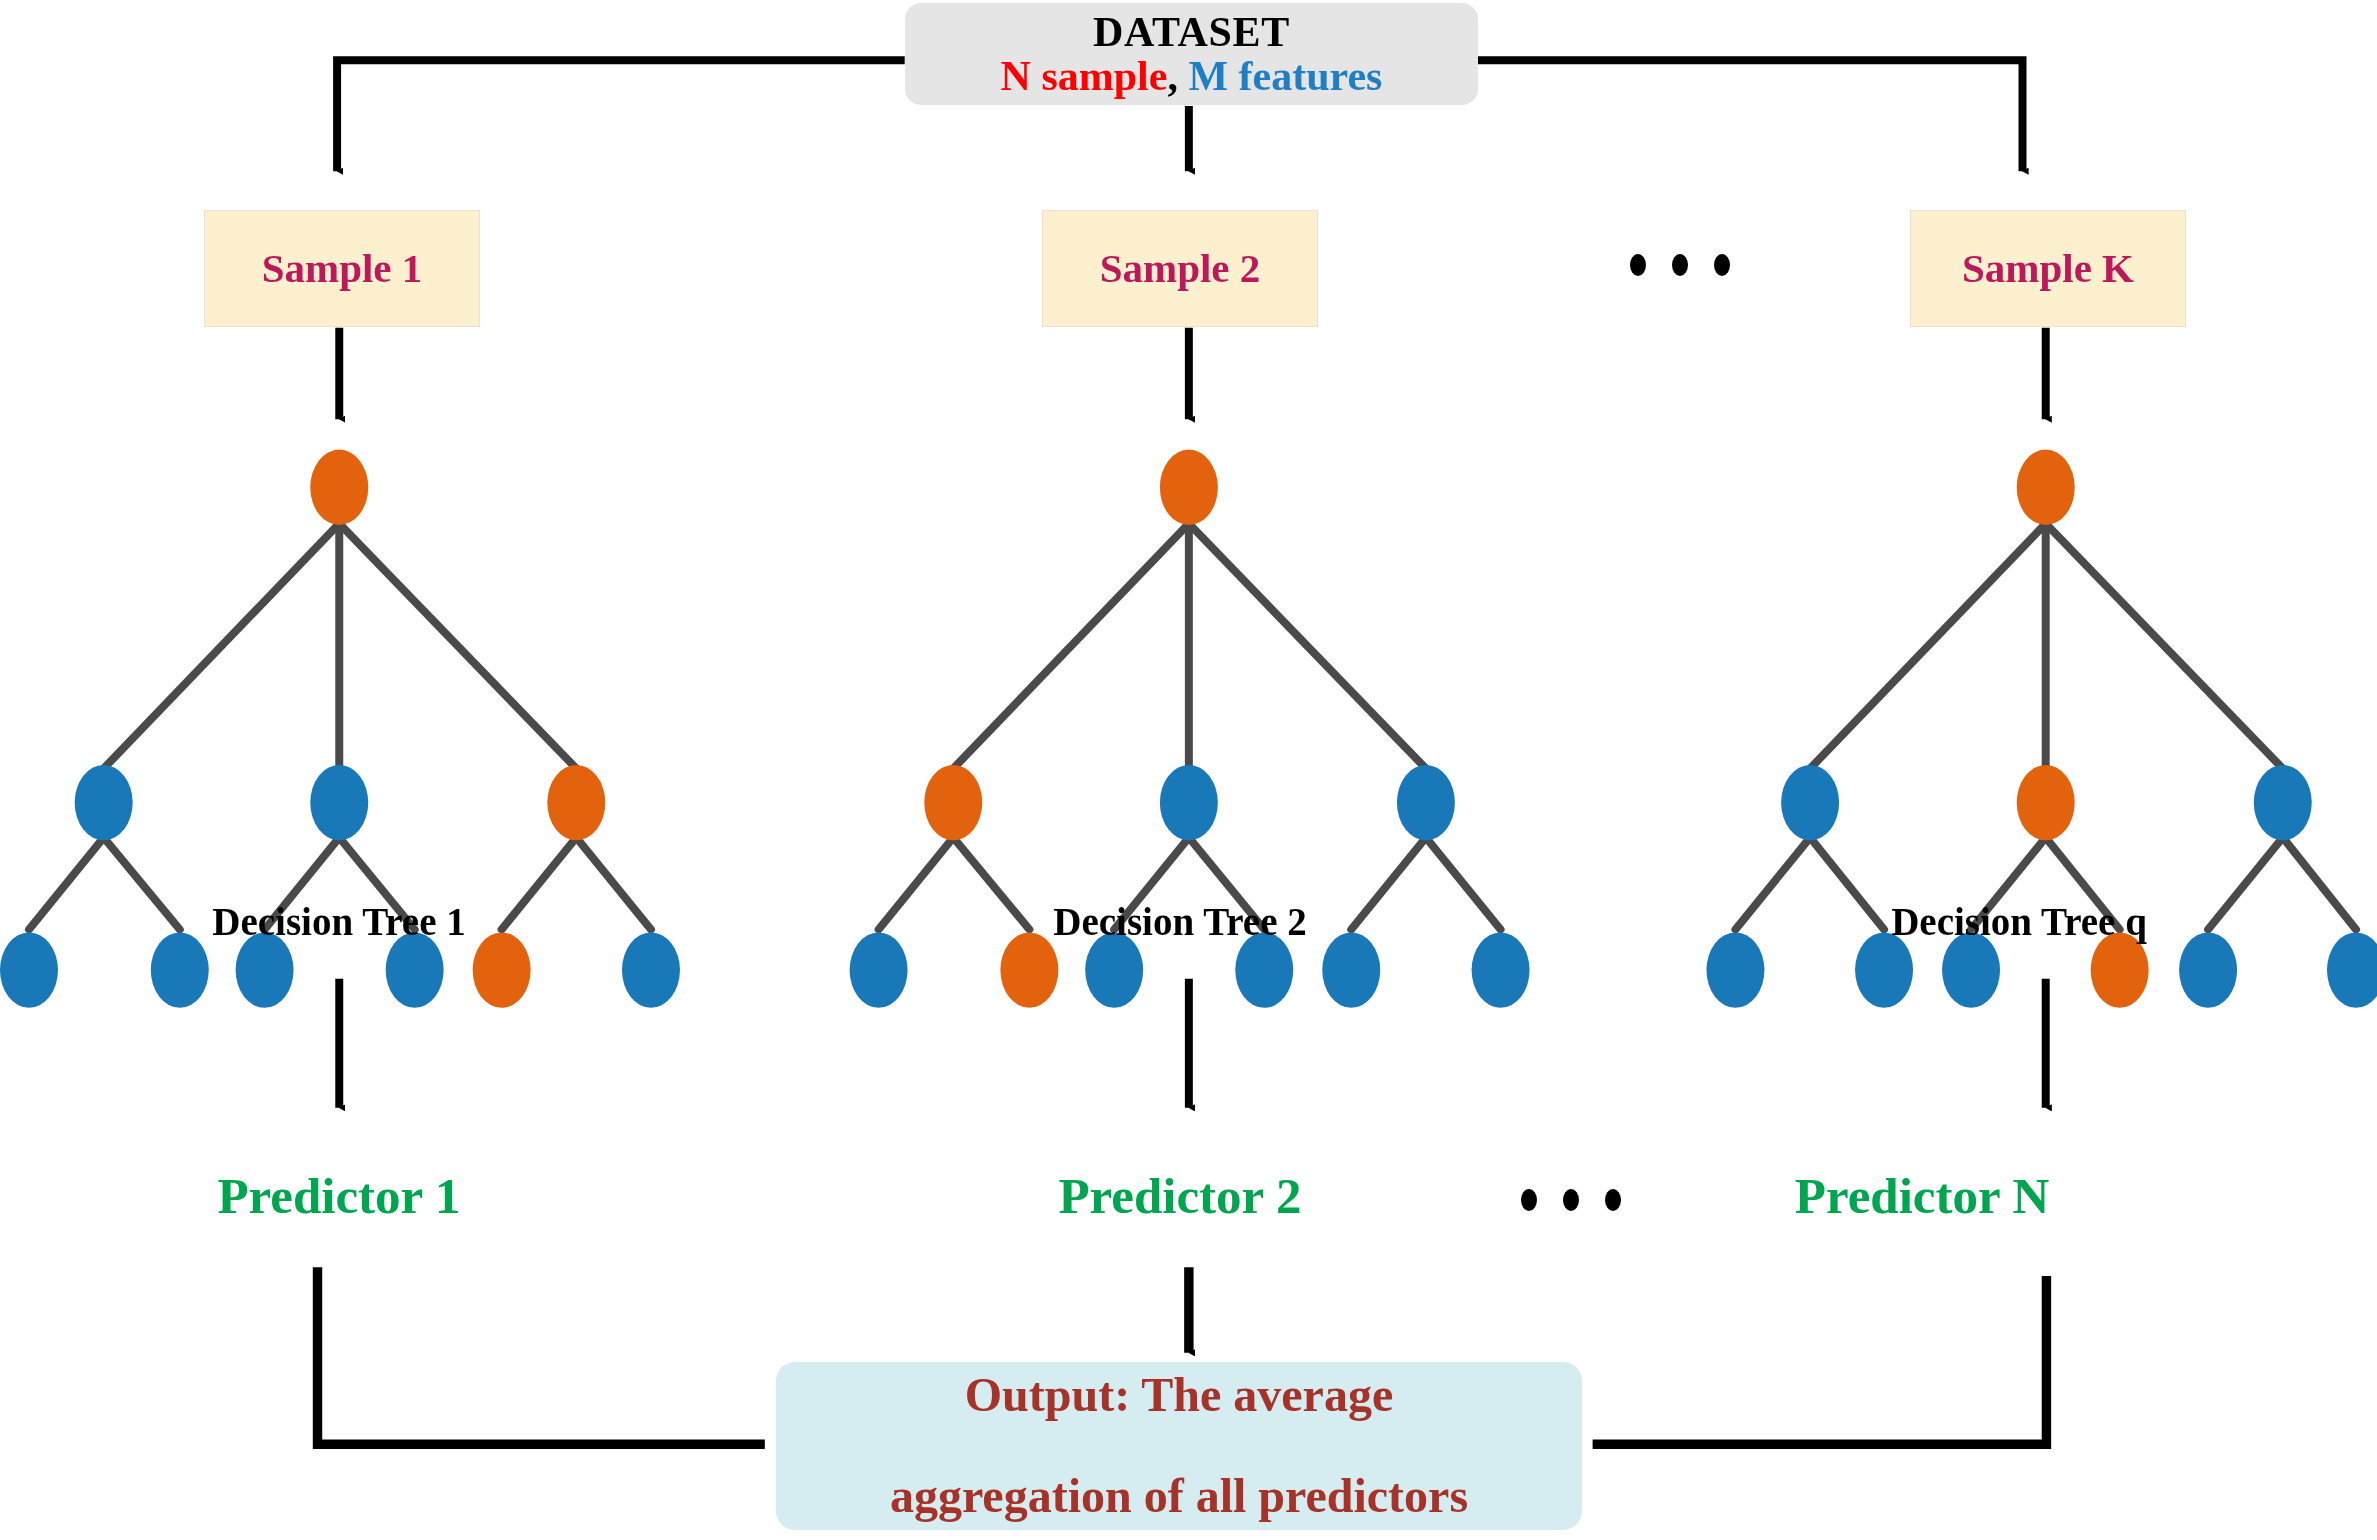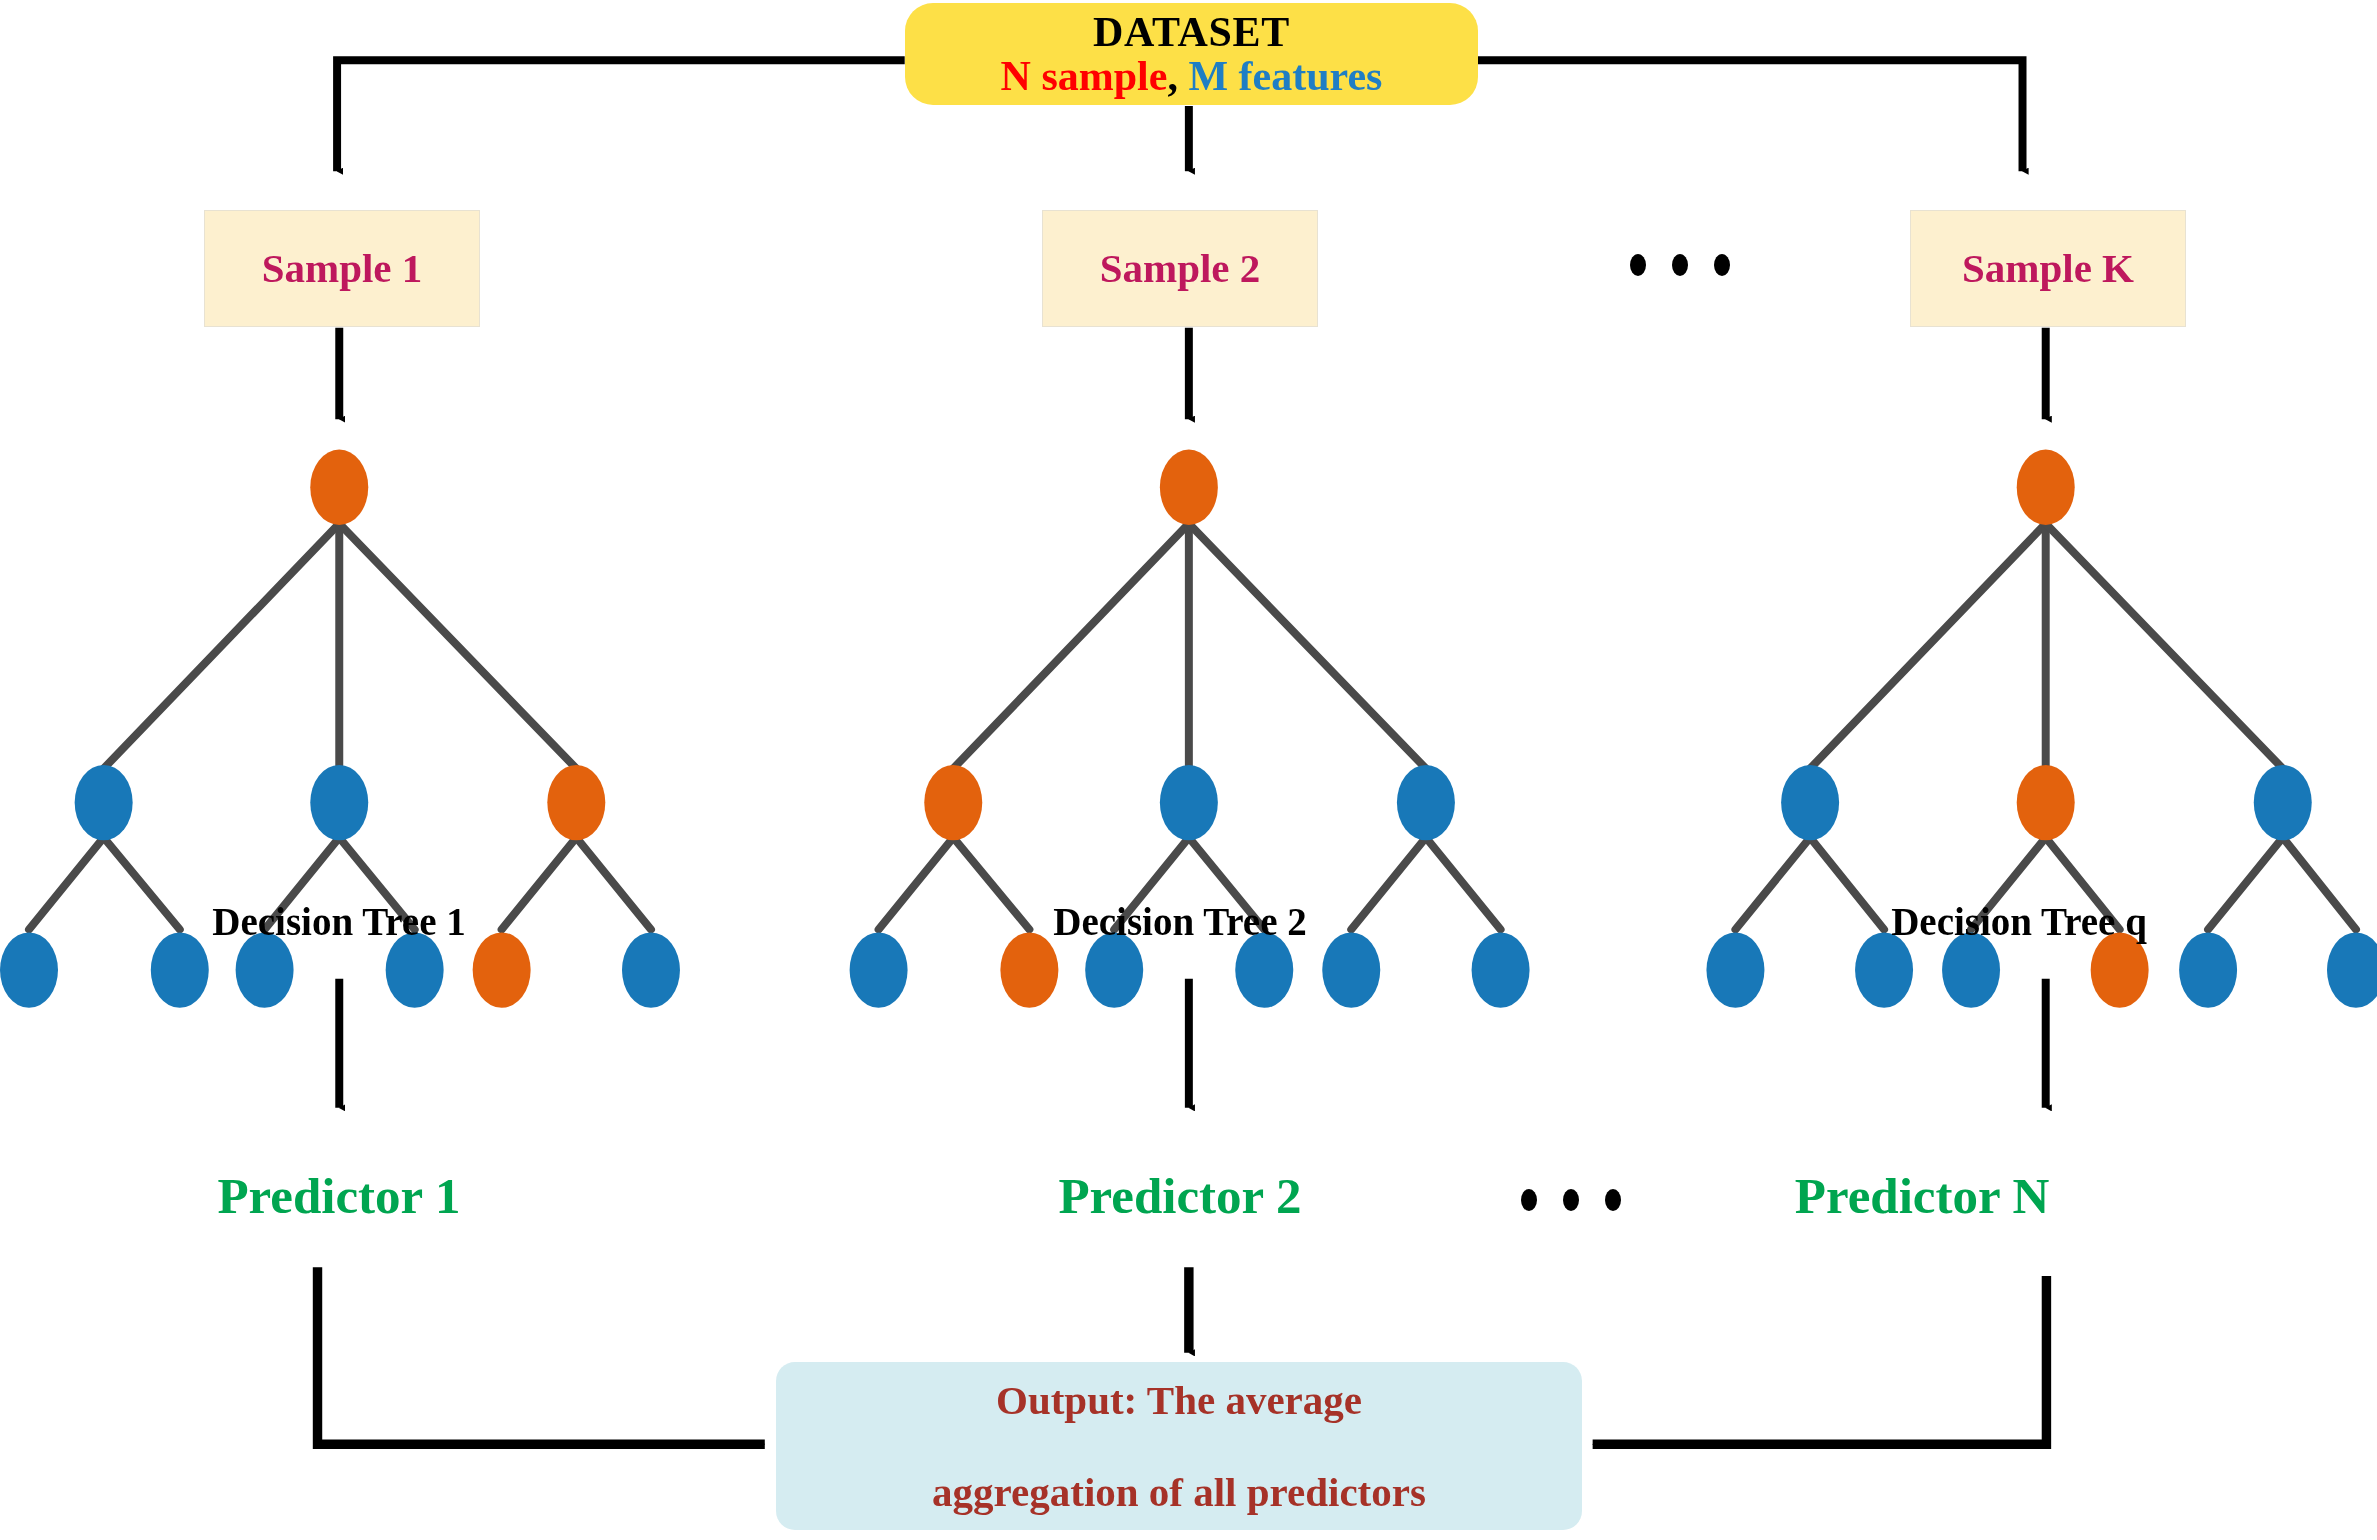--- a/index.html
+++ b/index.html
@@ -33,22 +33,22 @@
     justify-content: center;
     text-align: center;
     line-height: 1.12;
   }
   
   #dataset-box {
     left: 905px;
     top: 2.9px;
     width: 573px;
     height: 102px;
-    background: #fde047;
-    border-radius: 28px;
+    background: #e5e5e5;
+    border-radius: 16px;
     flex-direction: column;
     font-weight: bold;
     font-size: 42px;
   }
   #dataset-title {
     color: #000000;
     letter-spacing: 0.7px;
     font-size: 42px;
     line-height: 1.05;
   }
@@ -100,21 +100,21 @@
   #output-box {
     left: 776px;
     top: 1362px;
     width: 806px;
     height: 168px;
     background: #d5ecf1;
     border-radius: 19px;
     flex-direction: column;
     color: #a63228;
     font-weight: bold;
-    font-size: 41px;
+    font-size: 48px;
     line-height: 1.22;
     gap: 42px;
   }
   
   .dots {
     position: absolute;
     display: flex;
     gap: 26px;
     align-items: center;
   }

